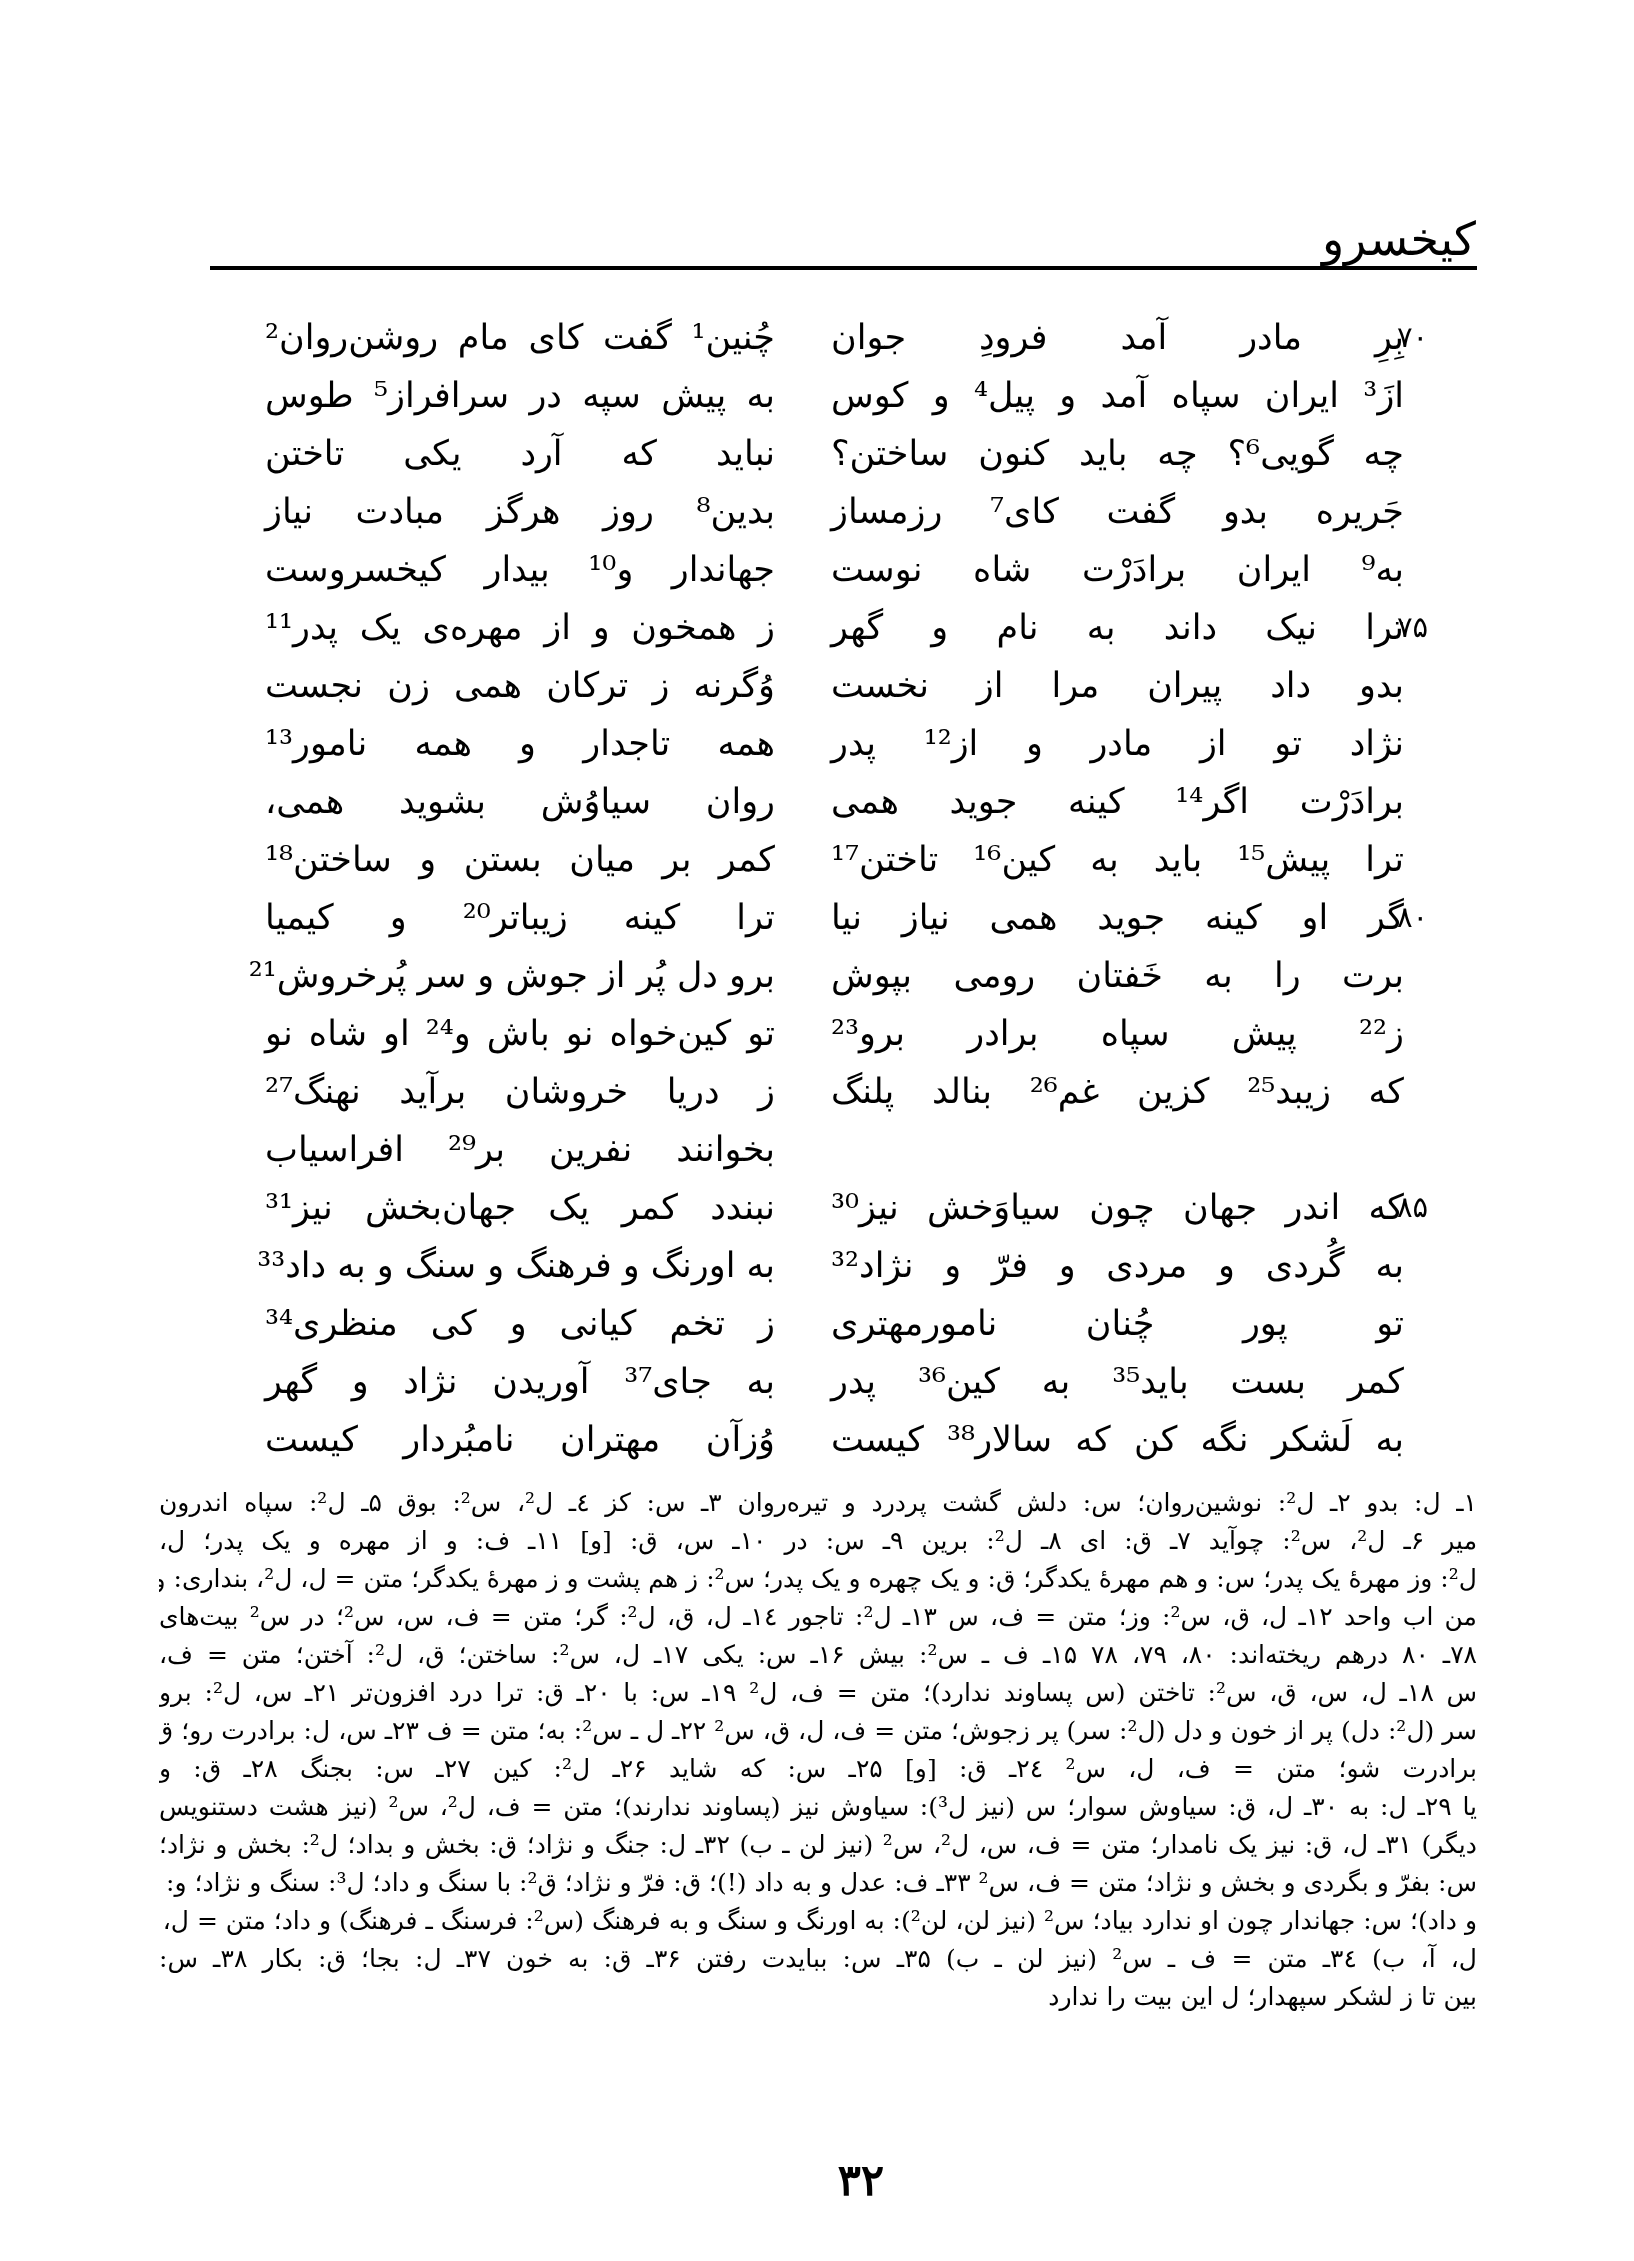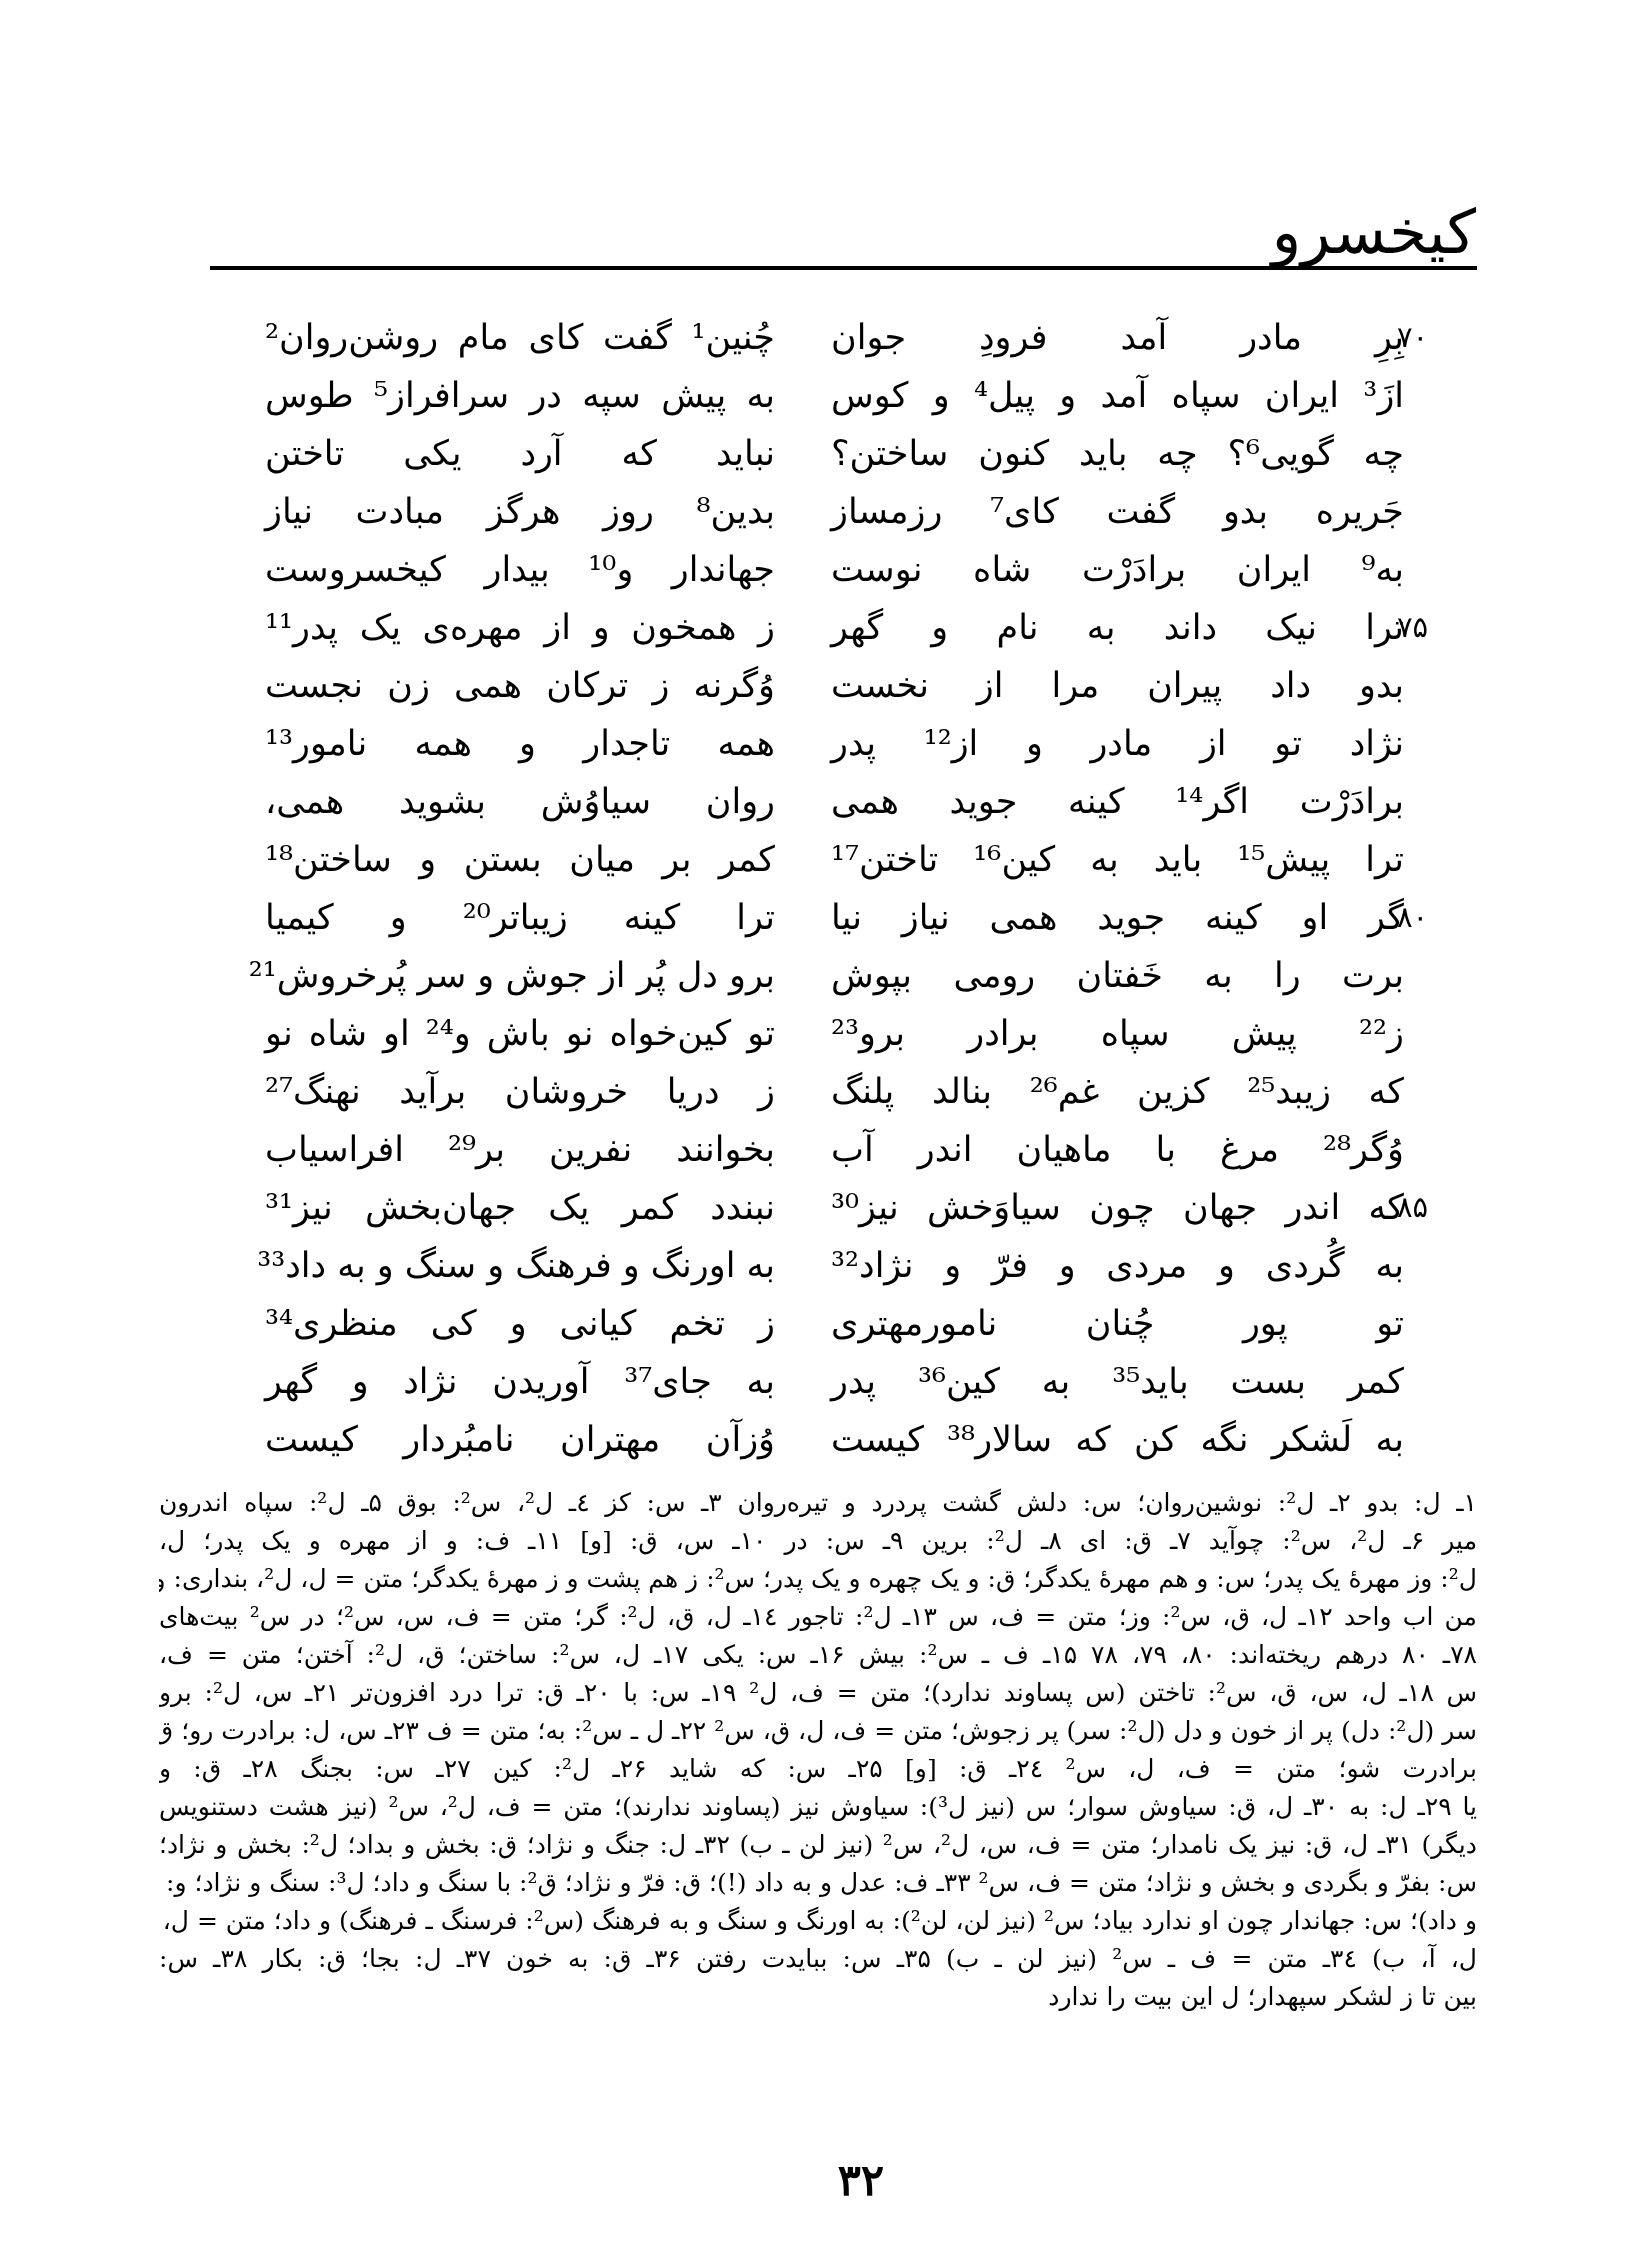--- a/index.html
+++ b/index.html
@@ -1,18 +1,18 @@
 <!DOCTYPE html>
 <html style="font-size:11.2px"><head>
 <meta charset="utf-8">
 <style>
   html, body { margin: 0; padding: 0; background: #ffffff; }
   body { width: 1635px; height: 2261px; position: relative; overflow: hidden;
          font-family: "DejaVu Serif", "Liberation Serif", serif; color: #000; }
-  .running-head { position: absolute; top: 196px; right: 159px; font-size: 61px; direction: rtl; margin-left: 24px; }
+  .running-head { position: absolute; top: 212px; right: 159px; font-size: 46px; direction: rtl; margin-left: 24px; }
   .head-rule { position: absolute; top: 266px; left: 210px; width: 1267px; height: 4.2px; background: #000; }
   .verses { position: absolute; top: 308px; left: 0; width: 1635px; }
   .couplet { position: relative; height: 58px; direction: rtl; }
   .hemi { position: absolute; top: 0; height: 58px; font-size: 35px; line-height: 58px;
           white-space: nowrap; text-align: justify; text-align-last: justify; direction: rtl; }
   .hemi-right { right: 231px; width: 573px; }
   .hemi-left { right: 860px; width: 510px; }
   .lineno { position: absolute; right: 168px; top: 0; width: 70px; font-size: 29px; line-height: 58px;
             text-align: left; direction: rtl; }
   .footnotes { position: absolute; top: 1484px; left: 159px; width: 1318px; direction: rtl;
@@ -94,21 +94,20 @@
       <div class="hemi hemi-right">ز²² پیش سپاه برادر برو²³</div>
       <div class="hemi hemi-left">تو کین‌خواه نو باش و²⁴ او شاه نو</div>
     </div>
     <div class="couplet">
       <div class="lineno"></div>
       <div class="hemi hemi-right">که زیبد²⁵ کزین غم²⁶ بنالد پلنگ</div>
       <div class="hemi hemi-left">ز دریا خروشان برآید نهنگ²⁷</div>
     </div>
     <div class="couplet">
       <div class="lineno"></div>
-      <div class="hemi hemi-right">وُگر²⁸ مرغ با ماهیان اندر آب</div>
       <div class="hemi hemi-left">بخوانند نفرین بر²⁹ افراسیاب</div>
     </div>
     <div class="couplet">
       <div class="lineno">۸۵</div>
       <div class="hemi hemi-right">که اندر جهان چون سیاوَخش نیز³⁰</div>
       <div class="hemi hemi-left">نبندد کمر یک جهان‌بخش نیز³¹</div>
     </div>
     <div class="couplet">
       <div class="lineno"></div>
       <div class="hemi hemi-right">به گُردی و مردی و فرّ و نژاد³²</div>

